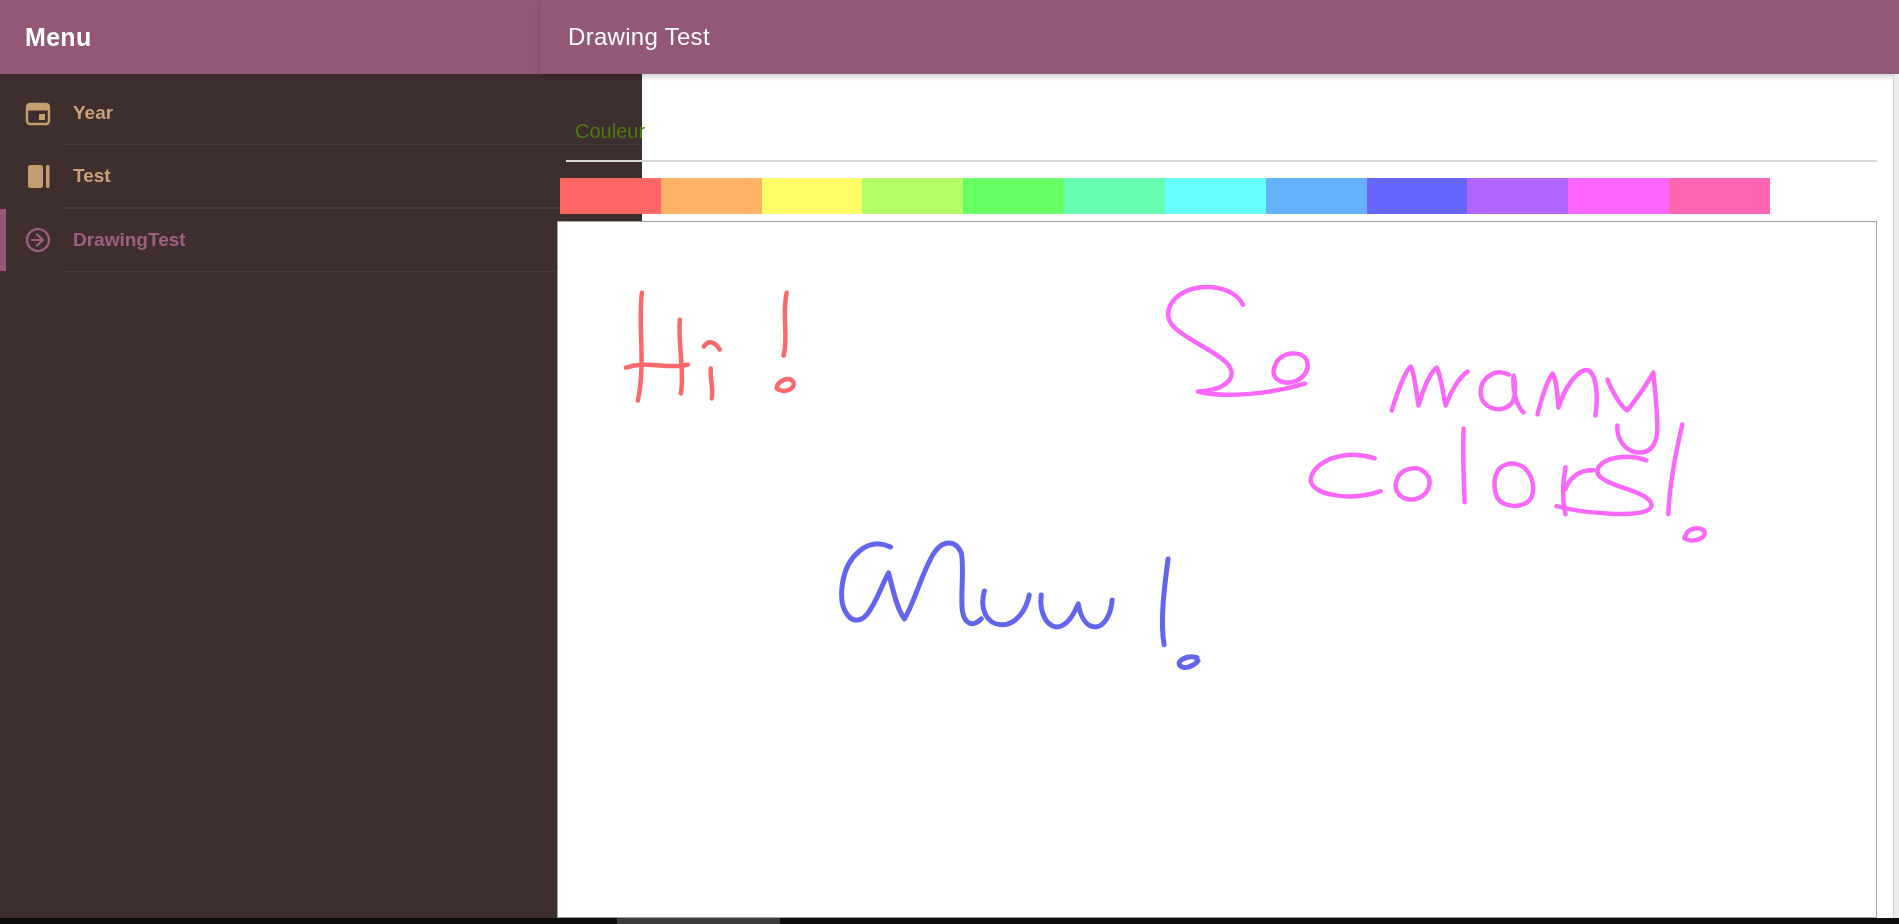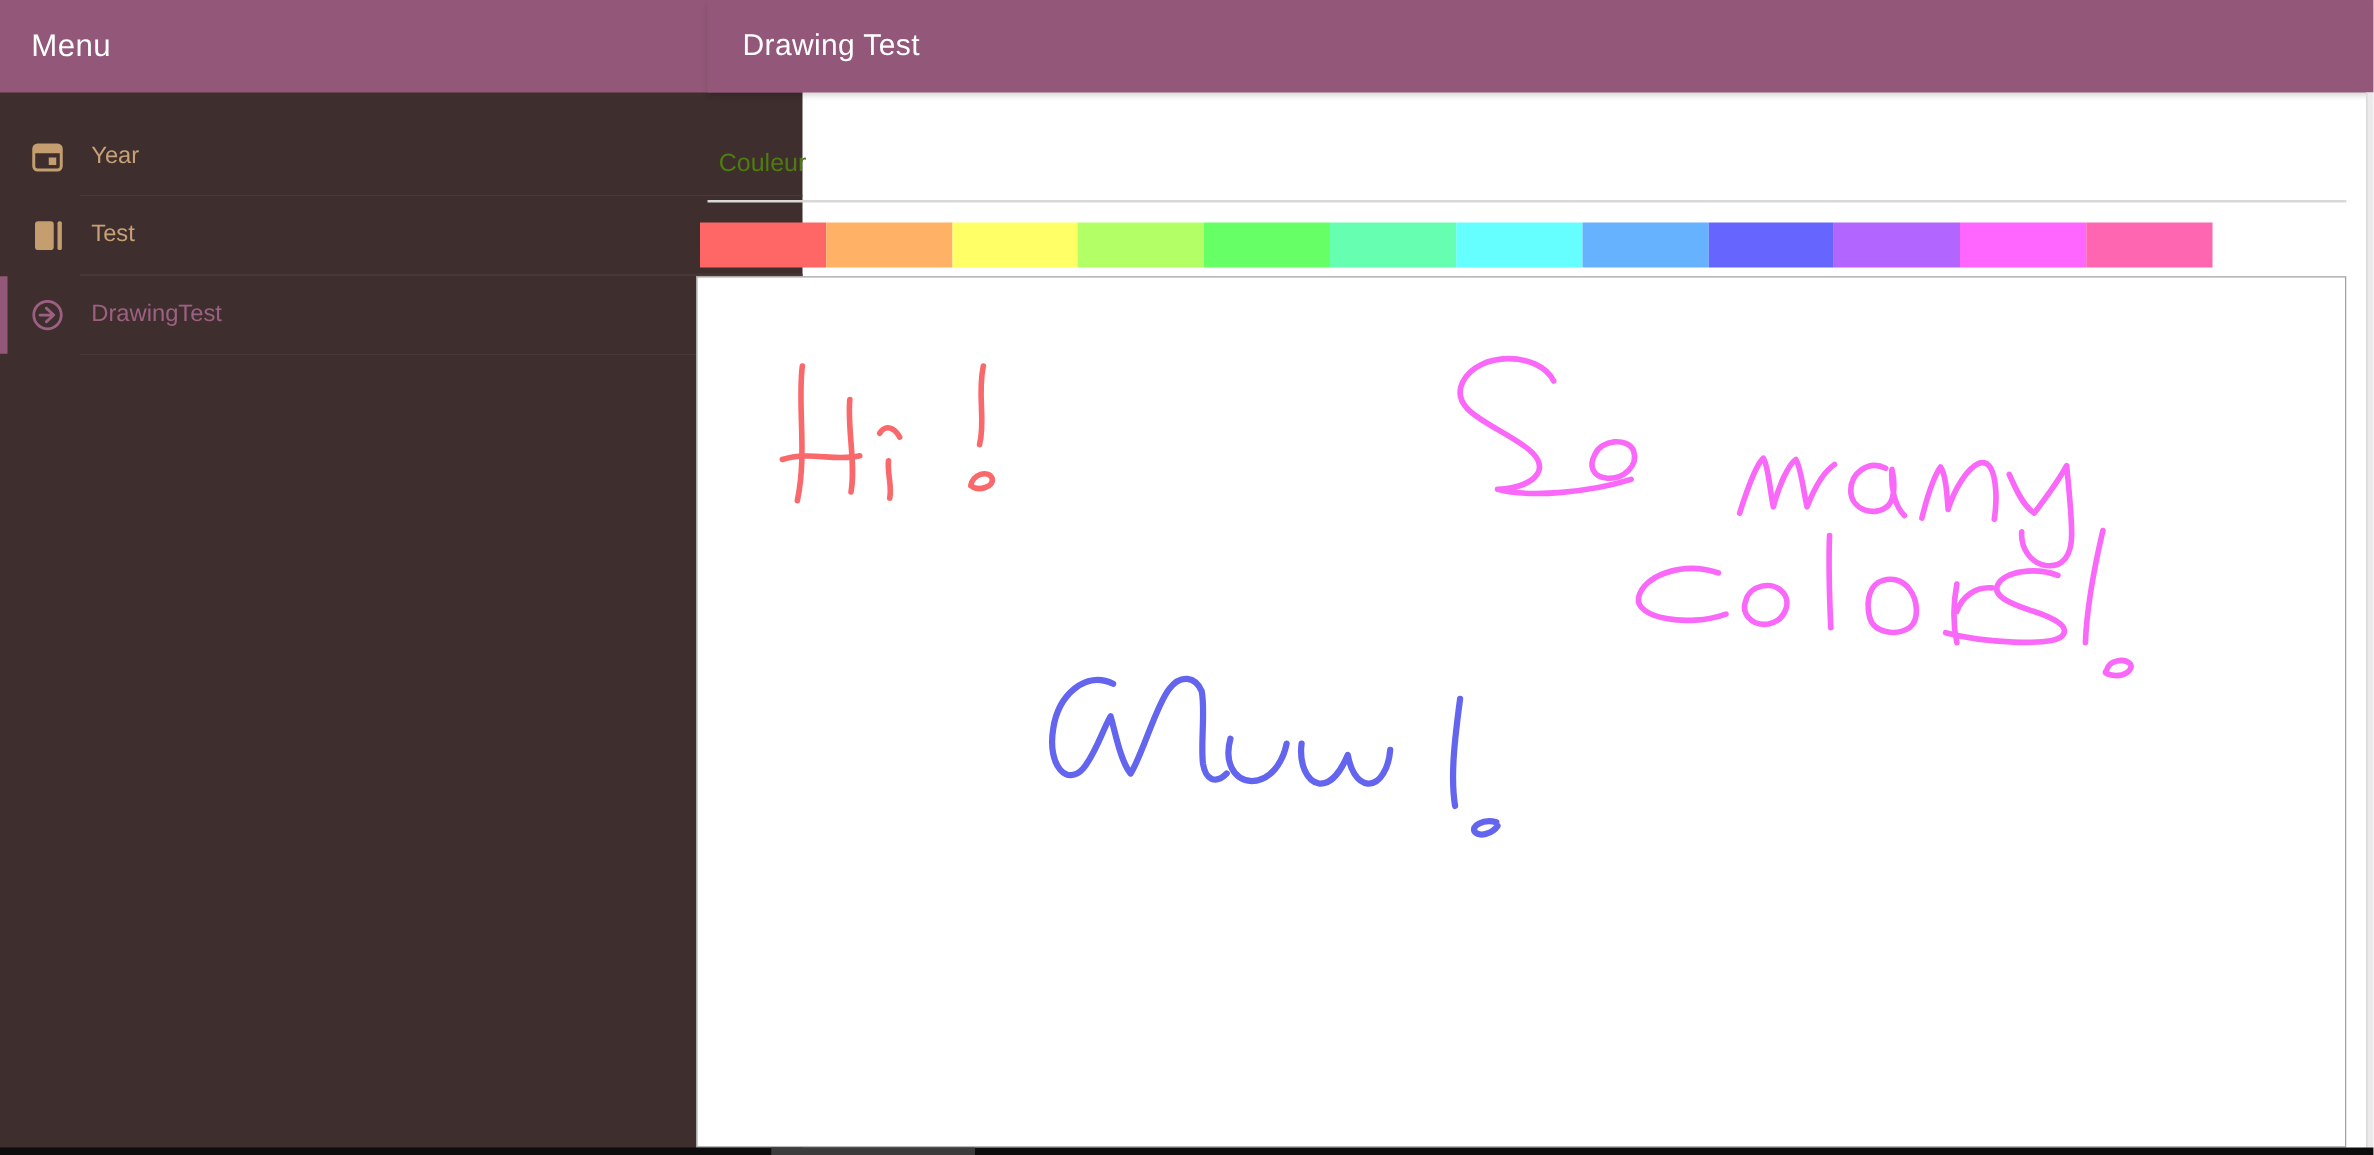--- a/index.html
+++ b/index.html
@@ -8,27 +8,28 @@
 
   .stage {
     position:relative; width:1899px; height:924px;
     background:#fff; overflow:hidden;
   }
 
   
   .sidebar {
     position:absolute; left:0; top:0; width:642px; height:924px;
     background:var(--sidebar-bg);
+    font-weight:bold;
   }
   .sidebar-header {
     height:74px; background:var(--header-bg);
     display:flex; align-items:center; padding-left:25px;
   }
   .sidebar-title { color:#fff; font-size:25px; letter-spacing:.3px; }
-  .menu { padding-top:20px; }
+  .menu { padding-top:8px; }
   .menu-item {
     position:relative; height:62px; display:flex; align-items:center;
     padding-left:23px; cursor:pointer;
   }
   .menu-item svg { width:30px; height:30px; margin-right:20px; flex:0 0 auto; }
   .item-label { font-size:19px; color:var(--item-fg); }
   .menu-item.active .item-label { color:var(--active-fg); }
   .menu-divider { height:1px; margin-left:64px; background:var(--sidebar-divider); }
   .active-indicator {
     position:absolute; left:0; top:0; bottom:0; width:6px;
@@ -37,21 +38,20 @@
   .ic-f { fill:var(--icon-fg); }
   .ic-s { fill:none; stroke:var(--icon-fg); }
   .active .ic-s { stroke:var(--active-fg); }
 
   
   .main-header {
     position:absolute; left:540px; right:0; top:0; height:74px;
     background:var(--header-bg);
     display:flex; align-items:center; padding-left:28px;
     box-shadow:0 3px 5px rgba(0,0,0,.18);
-    margin-left:26px;
   }
   .page-title { color:#fff; font-size:24px; letter-spacing:.3px; }
 
   
   .couleur-label {
     position:absolute; left:575px; top:120px;
     font-size:20px; color:#4d7c0f;
   }
   .couleur-divider {
     position:absolute; left:566px; top:160px; width:1311px; height:2px;

